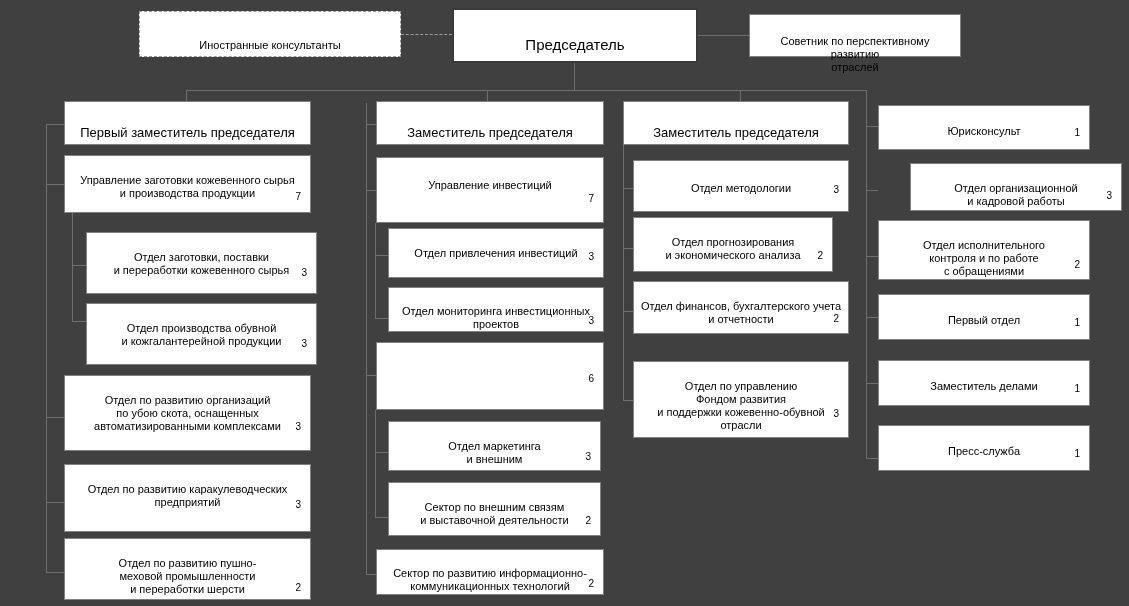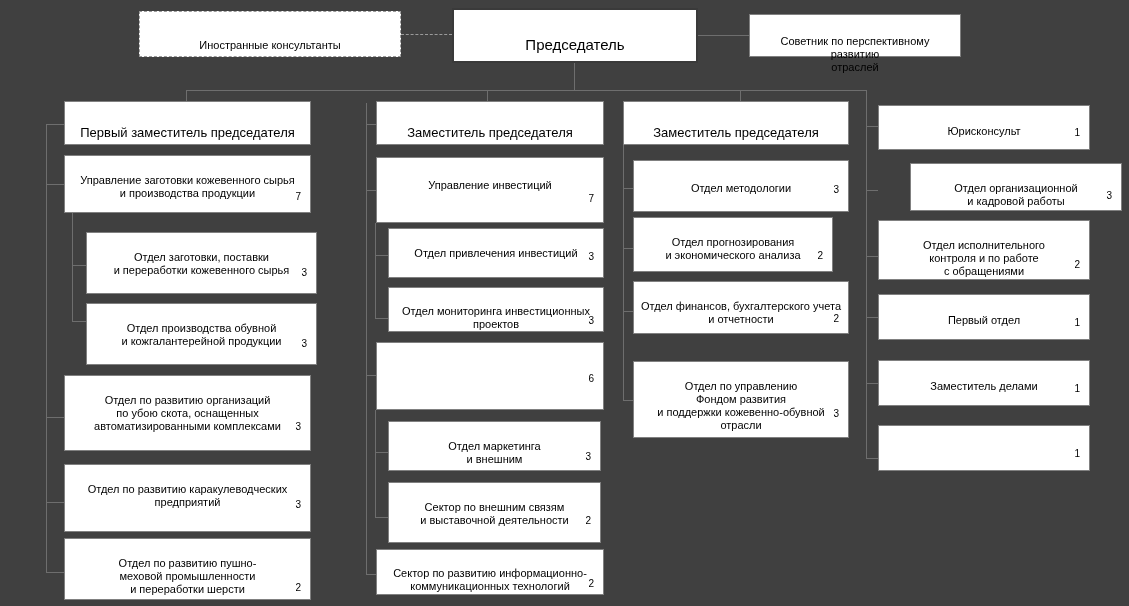--- a/index.html
+++ b/index.html
@@ -173,21 +173,21 @@
 
   <div class="line v" style="left:375px; top:410px; height:107px;"></div>
   <div class="line h" style="left:375px; top:452px; width:13px;"></div>
   <div class="box t11" style="left:388px; top:421px; width:213px; height:50px;">
     <span class="label" style="padding-top:5px;">Отдел маркетинга
 и внешним</span>
     <span class="count" style="top:30px;">3</span>
   </div>
 
   <div class="line h" style="left:375px; top:517px; width:13px;"></div>
-  <div class="box t11" style="left:388px; top:482px; width:213px; height:61px;">
+  <div class="box t11" style="left:388px; top:482px; width:213px; height:54px;">
     <span class="label" style="padding-top:5px;">Сектор по внешним связям
 и выставочной деятельности</span>
     <span class="count" style="top:33px;">2</span>
   </div>
 
   <div class="line h" style="left:366px; top:574px; width:10px;"></div>
   <div class="box t11" style="left:376px; top:549px; width:228px; height:46px;">
     <span class="label" style="padding-top:4px;">Сектор по развитию информационно-
 коммуникационных технологий</span>
     <span class="count" style="top:29px;">2</span>
@@ -257,16 +257,17 @@
   </div>
 
   <div class="line h" style="left:866px; top:383px; width:12px;"></div>
   <div class="box t11" style="left:878px; top:360px; width:212px; height:46px;">
     <span class="label" style="padding-top:6px;">Заместитель делами</span>
     <span class="count" style="top:23px;">1</span>
   </div>
 
   <div class="line h" style="left:866px; top:458px; width:12px;"></div>
   <div class="box t11" style="left:878px; top:425px; width:212px; height:46px;">
+    <span class="label" style="padding-top:6px;">Пресс-служба</span>
     <span class="count" style="top:23px;">1</span>
   </div>
 
 </div>
 
 </body></html>

